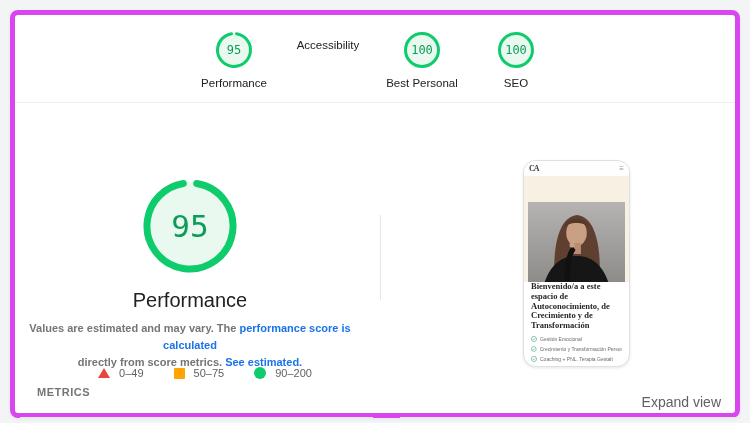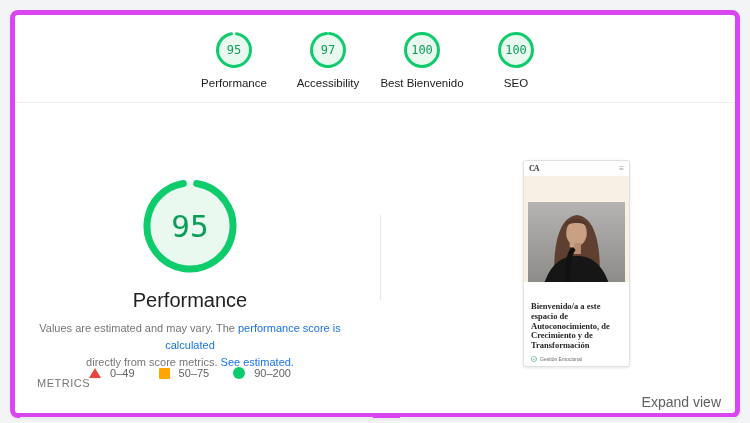--- a/index.html
+++ b/index.html
@@ -40,64 +40,64 @@
   .gauge-num-lg {
     position:absolute; inset:0; display:flex; align-items:center; justify-content:center;
     font-family:"DejaVu Sans Mono", monospace; font-size:31px; color:#0a9d58;
   }
   .perf-title {
     position:absolute; left:0; top:274px; width:350px; text-align:center;
     font-size:20px; font-weight:400; color:#212121;
   }
   .disclaimer {
     position:absolute; left:10px; top:305px; width:330px; text-align:center;
-    font-size:11px; line-height:17px; color:#757575;
+    font-size:11px; line-height:17px; color:#757575;font-weight:bold;
   }
   .disclaimer .lnk { color:#1a73e8; cursor:pointer; }
   .legend {
-    position:absolute; left:0; top:352px; width:350px;
-    display:flex; justify-content:center; align-items:center; gap:24px;
+    position:absolute; left:15px; top:352px; width:350px;
+    display:flex; justify-content:center; align-items:center; gap:30px;
     font-size:11px; color:#616161;
   }
   .legend-item { display:flex; align-items:center; gap:9px; }
   .sw-tri { width:0; height:0; border-left:6px solid transparent; border-right:6px solid transparent; border-bottom:10px solid #e8453c; }
   .sw-sq  { width:11px; height:11px; background:#ffa400; border-radius:1px; }
   .sw-dot { width:12px; height:12px; background:#0ecc6c; border-radius:50%; }
 
   .v-divider { position:absolute; left:365px; top:200px; width:1px; height:85px; background:#e6e6e6; }
 
   
   .phone {
     position:absolute; left:508px; top:145px; width:107px; height:207px;
-    background:#fff; border:1px solid #e0e0e0; border-radius:3px;
+    background:#fff; border:1px solid #e0e0e0; border-radius:13px;
     box-shadow:0 1px 3px rgba(0,0,0,.10);
     overflow:hidden; cursor:pointer;
   }
   .phone-header {
     height:15px; display:flex; justify-content:space-between; align-items:center;
     padding:0 5px; background:#fefefe;
   }
   .phone-logo { font-family:"Liberation Serif", serif; font-size:8px; font-weight:bold; letter-spacing:-1px; color:#3d3d3d; }
   .phone-menu { font-size:8px; color:#9a9a9a; line-height:1; }
   .phone-hero { background:#f8f0e3; padding:26px 4px 0 4px; }
   .phone-photo { height:80px; overflow:hidden; }
   .phone-photo svg { display:block; width:100%; height:100%; }
   .phone-heading {
-    padding:20px 7px 3px 7px;
+    padding:0 7px 3px 7px;
     font-family:"Liberation Serif", serif; font-weight:bold;
     font-size:8.5px; line-height:9.8px; color:#262626;
   }
   .phone-list { padding:2px 7px 0 7px; }
   .phone-li { display:flex; align-items:center; gap:3px; margin-bottom:4px; }
   .phone-li-text { font-size:5px; color:#6a6a6a; white-space:nowrap; overflow:hidden; }
 
   
   .metrics-label {
-    position:absolute; left:22px; top:362px;
-    font-size:11px; font-weight:400; letter-spacing:.5px; color:#757575;
+    position:absolute; left:22px; top:371px;
+    font-size:11px; font-weight:700; letter-spacing:.5px; color:#757575;
   }
   .expand-view {
     position:absolute; right:14px; top:379px;
     font-size:14px; color:#616161; cursor:pointer;
   }
   .col-line { position:absolute; top:402px; height:1px; background:#eaeaea; }
   .col-line.left { left:5px; width:353px; }
   .col-line.right { left:385px; width:340px; }
 </style>
 </head>
@@ -112,39 +112,32 @@
         <svg width="38" height="38" viewBox="0 0 38 38">
           <circle class="arc-fill" cx="19" cy="19" r="17"></circle>
           <circle class="arc" cx="19" cy="19" r="16.5" stroke-width="3" pathLength="100" stroke-dasharray="95 100" transform="rotate(-81 19 19)"></circle>
         </svg>
         <div class="gauge-num-sm">95</div>
       </div>
       <div class="score-label">Performance</div>
     </div>
 
     <div class="score-item">
-      <div class="gauge-sm">
-        <svg width="38" height="38" viewBox="0 0 38 38">
-          <circle class="arc-fill" cx="19" cy="19" r="17"></circle>
-          <circle class="arc" cx="19" cy="19" r="16.5" stroke-width="3" pathLength="100" stroke-dasharray="97 100" transform="rotate(-84.6 19 19)"></circle>
-        </svg>
-        <div class="gauge-num-sm">97</div>
-      </div>
       <div class="score-label">Accessibility</div>
     </div>
 
     <div class="score-item">
       <div class="gauge-sm">
         <svg width="38" height="38" viewBox="0 0 38 38">
           <circle class="arc-fill" cx="19" cy="19" r="17"></circle>
           <circle class="arc" cx="19" cy="19" r="16.5" stroke-width="3" pathLength="100" stroke-dasharray="100 100" transform="rotate(-90 19 19)"></circle>
         </svg>
         <div class="gauge-num-sm">100</div>
       </div>
-      <div class="score-label">Best Bienvenido</div>
+      <div class="score-label">Best Personal</div>
     </div>
 
     <div class="score-item">
       <div class="gauge-sm">
         <svg width="38" height="38" viewBox="0 0 38 38">
           <circle class="arc-fill" cx="19" cy="19" r="17"></circle>
           <circle class="arc" cx="19" cy="19" r="16.5" stroke-width="3" pathLength="100" stroke-dasharray="100 100" transform="rotate(-90 19 19)"></circle>
         </svg>
         <div class="gauge-num-sm">100</div>
       </div>

